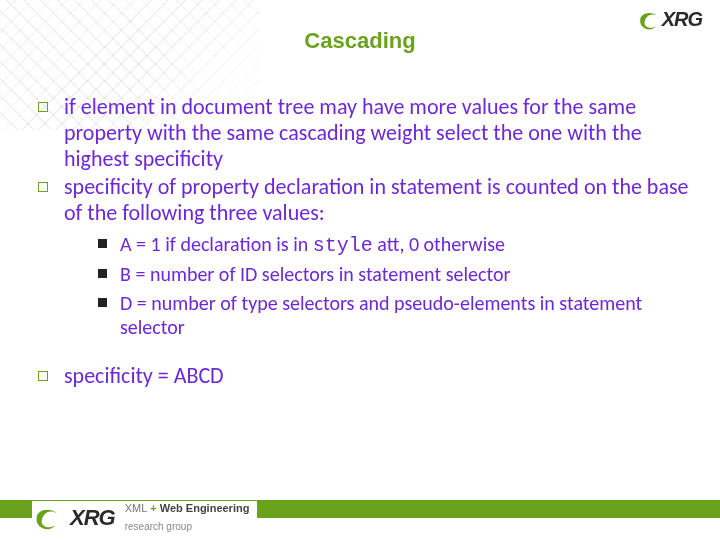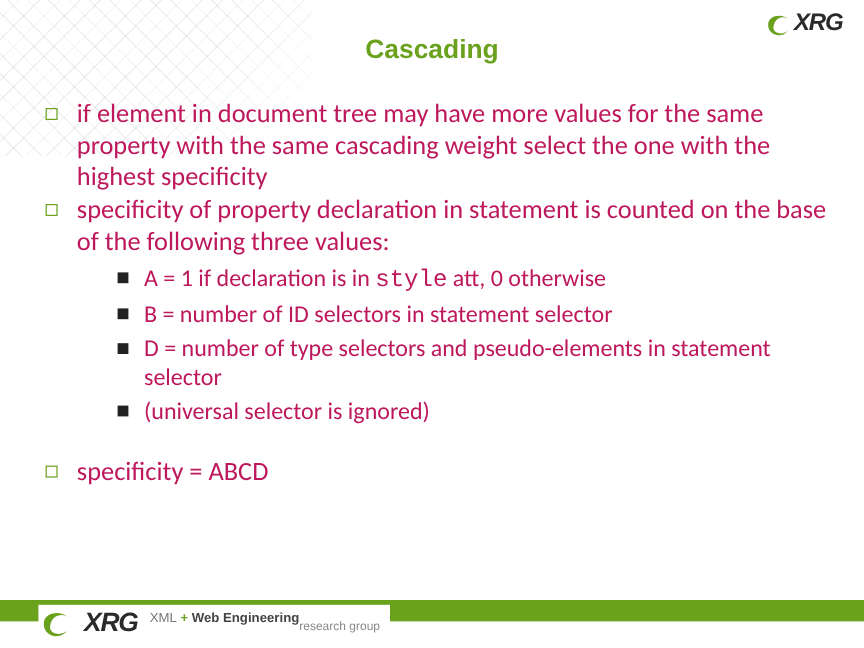--- a/index.html
+++ b/index.html
@@ -52,24 +52,24 @@
     text-align: center;
     font-family: Arial, "Segoe UI", sans-serif;
     font-weight: 700;
     font-size: 22px;
     color: #6aa11d;
   }
 
   
   .content {
     position: absolute;
-    top: 82px;
+    top: 94px;
     left: 36px;
     right: 28px;
-    color: #be185d;
+    color: #6d28d9;
   }
 
   ul.level1 {
     list-style: none;
     margin: 0;
     padding: 0;
   }
   ul.level1 > li {
     position: relative;
     padding-left: 28px;
@@ -147,21 +147,21 @@
   .logo-bl .xrg {
     font-family: Arial, sans-serif;
     font-weight: 900;
     font-style: italic;
     font-size: 22px;
     letter-spacing: -1px;
     color: #2a2a2a;
   }
   .tagline {
     display: flex;
-    flex-direction: row;
+    flex-direction: column;
     font-family: Arial, sans-serif;
     line-height: 1.0;
     color: #777;
   }
   .tagline .top {
     font-size: 11px;
   }
   .tagline .top b { color: #444; font-weight: 700; }
   .tagline .plus {
     color: #6aa11d;
@@ -198,23 +198,20 @@
       <ul class="level2">
         <li>
           <span>A = 1 if declaration is in </span><span class="mono">style</span><span> att, 0 otherwise</span>
         </li>
         <li>
           <span>B = number of ID selectors in statement selector</span>
         </li>
         <li>
           <span>D = number of type selectors and pseudo-elements in statement selector</span>
         </li>
-        <li>
-          <span>(universal selector is ignored)</span>
-        </li>
       </ul>
     </li>
     <li>
       <span>specificity = ABCD</span>
     </li>
   </ul>
 </div>
 
 <div class="bottom-bar"></div>
 <div class="bottom-white"></div>

